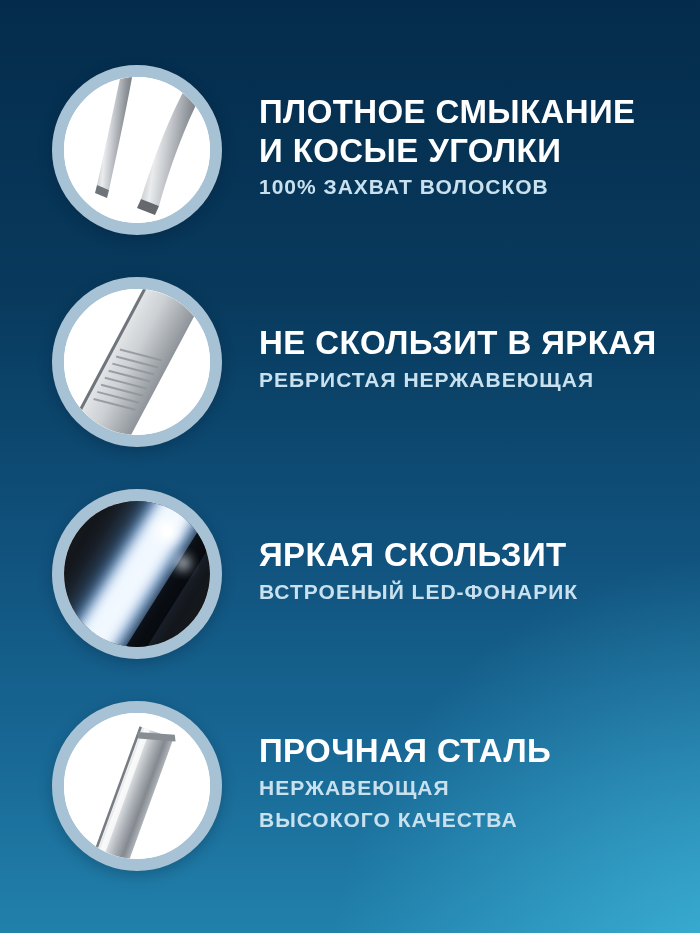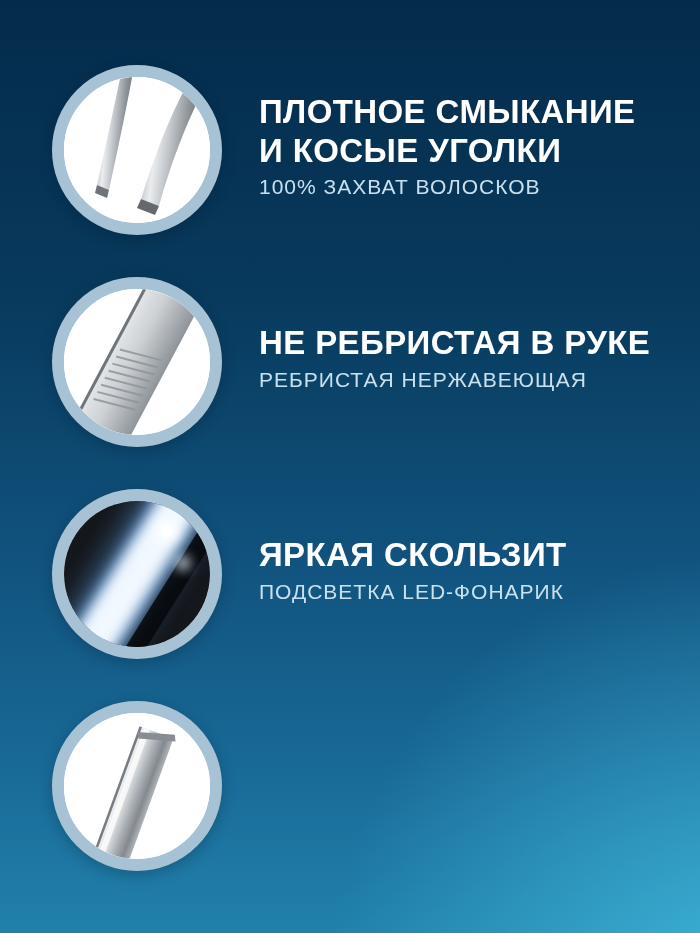--- a/index.html
+++ b/index.html
@@ -35,21 +35,21 @@
     font-size:33px;
     font-weight:bold;
     line-height:1.18;
     letter-spacing:0.4px;
     color:#ffffff;
     white-space:pre-line;
   }
   .subtitle{
     margin:1px 0 0 0;
     font-size:21px;
-    font-weight:400;
+    font-weight:700;
     line-height:1.52;
     letter-spacing:1px;
     color:#c9e1ee;
     white-space:pre-line;
   }
 </style>
 </head>
 <body>
 
 <div class="poster">
@@ -110,21 +110,21 @@
               <line x1="52" y1="94" x2="94" y2="84"></line>
               <line x1="52" y1="102" x2="94" y2="92"></line>
               <line x1="52" y1="110" x2="94" y2="100"></line>
               <line x1="52" y1="118" x2="94" y2="108"></line>
               <line x1="52" y1="126" x2="94" y2="116"></line>
             </g>
           </g>
         </svg>
       </div>
       <div class="text">
-        <h2 class="title">НЕ РЕБРИСТАЯ В РУКЕ</h2>
+        <h2 class="title">НЕ СКОЛЬЗИТ В ЯРКАЯ</h2>
         <p class="subtitle">РЕБРИСТАЯ НЕРЖАВЕЮЩАЯ</p>
       </div>
     </section>
 
     <section class="row">
       <div class="circle">
         <svg viewBox="0 0 146 146">
           <defs>
             <linearGradient id="g3" x1="0" y1="0" x2="1" y2="0">
               <stop offset="0" stop-color="#5b87b8"></stop>
@@ -146,21 +146,21 @@
             <rect x="56" y="-50" width="30" height="250" fill="#f3f9ff" opacity="0.9" filter="url(#b6)"></rect>
             <rect x="102" y="-50" width="18" height="250" fill="#05070a" opacity="0.85"></rect>
           </g>
           <circle cx="103" cy="30" r="11" fill="#ffffff" filter="url(#b6)"></circle>
           <circle cx="103" cy="30" r="5" fill="#ffffff"></circle>
           <circle cx="119" cy="62" r="7" fill="#eaf4ff" opacity="0.9" filter="url(#b6)"></circle>
         </svg>
       </div>
       <div class="text">
         <h2 class="title">ЯРКАЯ СКОЛЬЗИТ</h2>
-        <p class="subtitle">ПОДСВЕТКА LED-ФОНАРИК</p>
+        <p class="subtitle">ВСТРОЕНЫЙ LED-ФОНАРИК</p>
       </div>
     </section>
 
     <section class="row">
       <div class="circle">
         <svg viewBox="0 0 146 146">
           <defs>
             <linearGradient id="g4" x1="0" y1="0" x2="1" y2="0">
               <stop offset="0" stop-color="#f4f5f6"></stop>
               <stop offset="0.3" stop-color="#d9dcdf"></stop>
@@ -171,16 +171,21 @@
           </defs>
           <rect width="146" height="146" fill="#ffffff"></rect>
           <g transform="rotate(20 73 73)">
             <rect x="55" y="16" width="36" height="220" fill="url(#g4)"></rect>
             <rect x="60" y="16" width="6" height="220" fill="#ffffff" opacity="0.75"></rect>
             <rect x="55" y="16" width="2.5" height="220" fill="#767c82"></rect>
             <polygon points="55,22 91,12 94,18 58,28" fill="#878d93"></polygon>
           </g>
         </svg>
       </div>
+      <div class="text">
+        <h2 class="title">ПРОЧНАЯ СТАЛЬ</h2>
+        <p class="subtitle">НЕРЖАВЕЮЩАЯ
+ВЫСОКОГО КАЧЕСТВА</p>
+      </div>
     </section>
 
   </div>
 </div>
 
 </body></html>

